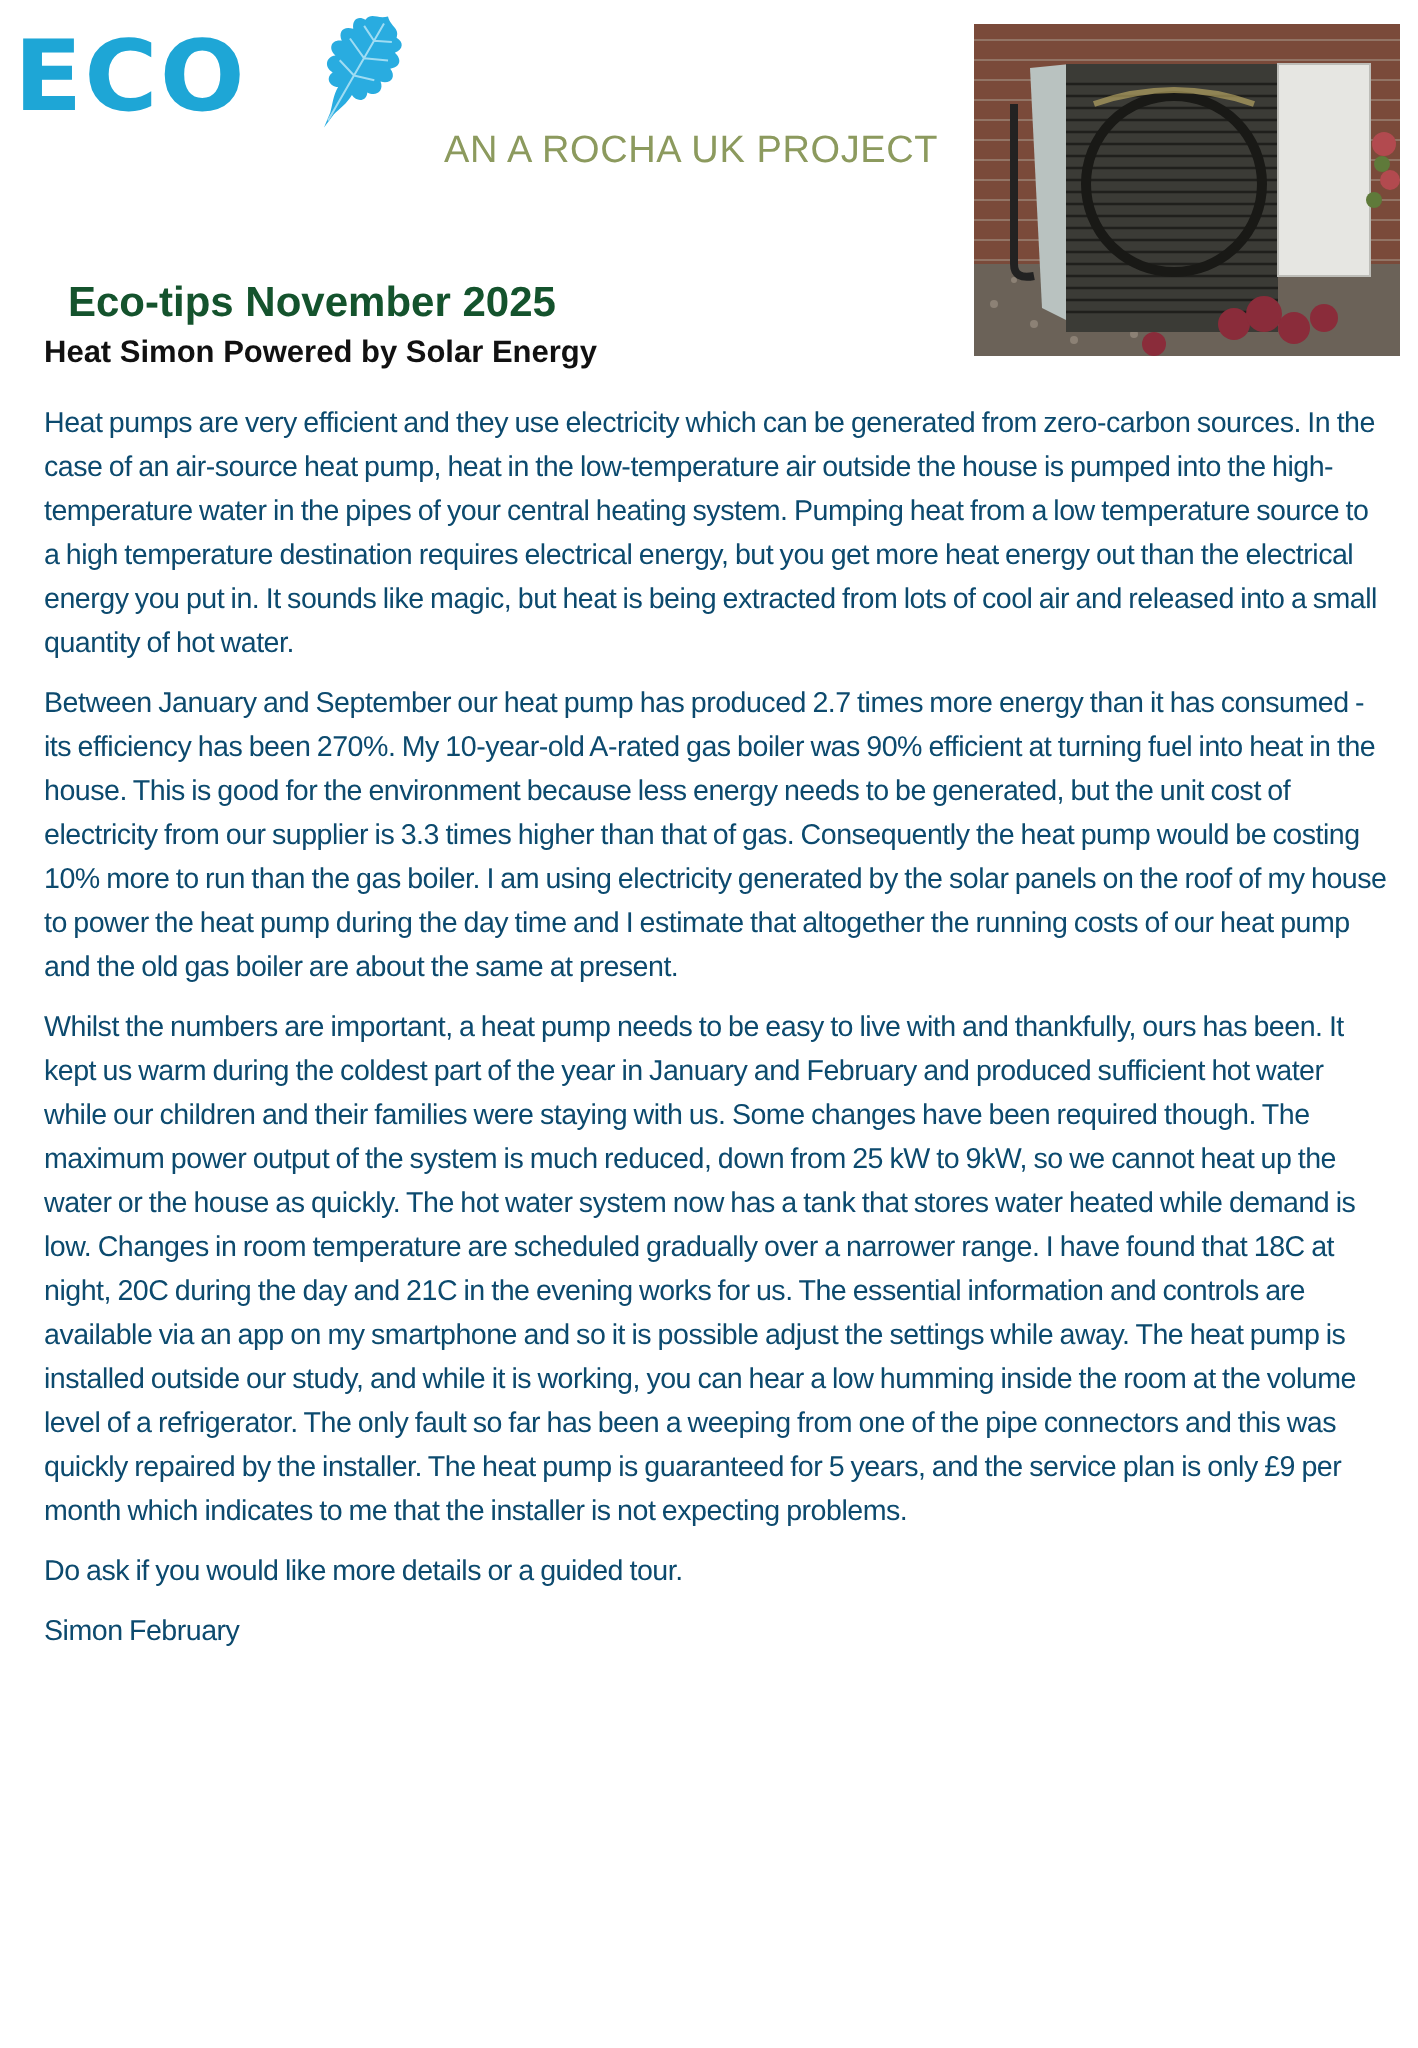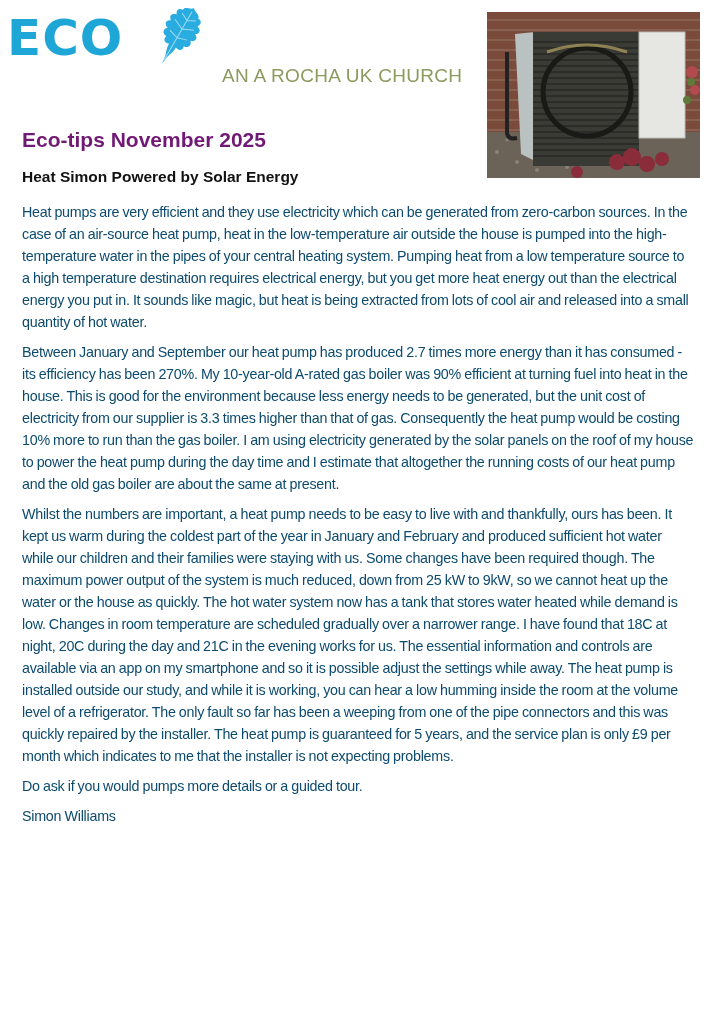--- a/index.html
+++ b/index.html
@@ -25,23 +25,23 @@
       position: absolute; left: 222px; top: 66px;
       font-family: "Liberation Sans", sans-serif;
       font-size: 19px; color: #8c9a5e; letter-spacing: 0.3px; line-height: 1;
       white-space: nowrap;
     }
     .photo {
       position: absolute; left: 487px; top: 12px; width: 213px; height: 166px;
       overflow: hidden; background: #8a5a44;
     }
     .eco-title {
-      position: absolute; left: 22px; top: 127px; margin: 0;
+      position: absolute; left: 22px; top: 127px; margin: 12px;
       font-family: "Liberation Sans", sans-serif; font-weight: bold;
-      font-size: 21px; color: #701a75; line-height: 1.2;
+      font-size: 21px; color: #14532d; line-height: 1.2;
     }
     .article-title {
       position: absolute; left: 22px; top: 168px; margin: 0;
       font-family: "Liberation Sans", sans-serif; font-weight: bold;
       font-size: 15.5px; color: #111; line-height: 1.2;
     }
     .body-text {
       position: absolute; left: 22px; top: 201px; width: 672px;
     }
     .body-text p {
@@ -59,21 +59,21 @@
 <body>
 
 <div class="logo">
   <span class="logo-eco">ECO</span>
   <svg class="logo-leaf" viewBox="0 0 60 68">
     <g transform="rotate(30 30 34)">
       <path fill="#29ace0" d="M30 2 C34 6 38 4 39 9 C43 9 45 12 42 16 C47 17 48 21 44 24 C49 26 48 31 43 32 C47 35 45 40 40 40 C42 44 38 47 34 45 C34 50 32 54 31 58 L30 66 L29 58 C28 54 26 50 26 45 C22 47 18 44 20 40 C15 40 13 35 17 32 C12 31 11 26 16 24 C12 21 13 17 18 16 C15 12 17 9 21 9 C22 4 26 6 30 2 Z"></path>
       <path stroke="#9fdcf3" stroke-width="1" fill="none" d="M30 6 L30 62 M30 16 L38 12 M30 16 L22 12 M30 26 L41 21 M30 26 L19 21 M30 36 L40 33 M30 36 L20 33"></path>
     </g>
   </svg>
-  <span class="logo-tagline">AN A ROCHA UK CHURCH</span>
+  <span class="logo-tagline">AN A ROCHA UK PROJECT</span>
 </div>
 
 <div class="photo">
   <svg width="213" height="166" viewBox="0 0 213 166">
 
     <rect x="0" y="0" width="213" height="166" fill="#7a4a3a"></rect>
     <g stroke="#a89a8c" stroke-width="0.8" opacity="0.7">
       <line x1="0" y1="8" x2="213" y2="8"></line>
         <line x1="0" y1="18" x2="213" y2="18"></line>
       <line x1="0" y1="28" x2="213" y2="28"></line>
@@ -149,15 +149,15 @@
   </svg>
 </div>
 
 <h1 class="eco-title">Eco-tips November 2025</h1>
 <h2 class="article-title">Heat Simon Powered by Solar Energy</h2>
 
 <div class="body-text">
   <p>Heat pumps are very efficient and they use electricity which can be generated from zero-carbon sources. In the case of an air-source heat pump, heat in the low-temperature air outside the house is pumped into the high-temperature water in the pipes of your central heating system. Pumping heat from a low temperature source to a high temperature destination requires electrical energy, but you get more heat energy out than the electrical energy you put in. It sounds like magic, but heat is being extracted from lots of cool air and released into a small quantity of hot water.</p>
   <p>Between January and September our heat pump has produced 2.7 times more energy than it has consumed - its efficiency has been 270%. My 10-year-old A-rated gas boiler was 90% efficient at turning fuel into heat in the house. This is good for the environment because less energy needs to be generated, but the unit cost of electricity from our supplier is 3.3 times higher than that of gas. Consequently the heat pump would be costing 10% more to run than the gas boiler. I am using electricity generated by the solar panels on the roof of my house to power the heat pump during the day time and I estimate that altogether the running costs of our heat pump and the old gas boiler are about the same at present.</p>
   <p>Whilst the numbers are important, a heat pump needs to be easy to live with and thankfully, ours has been. It kept us warm during the coldest part of the year in January and February and produced sufficient hot water while our children and their families were staying with us. Some changes have been required though. The maximum power output of the system is much reduced, down from 25 kW to 9kW, so we cannot heat up the water or the house as quickly. The hot water system now has a tank that stores water heated while demand is low. Changes in room temperature are scheduled gradually over a narrower range. I have found that 18C at night, 20C during the day and 21C in the evening works for us. The essential information and controls are available via an app on my smartphone and so it is possible adjust the settings while away. The heat pump is installed outside our study, and while it is working, you can hear a low humming inside the room at the volume level of a refrigerator. The only fault so far has been a weeping from one of the pipe connectors and this was quickly repaired by the installer. The heat pump is guaranteed for 5 years, and the service plan is only £9 per month which indicates to me that the installer is not expecting problems.</p>
-  <p>Do ask if you would pumps more details or a guided tour.</p>
-  <p class="signature">Simon Williams</p>
+  <p>Do ask if you would like more details or a guided tour.</p>
+  <p class="signature">Simon February</p>
 </div>
 
 </body></html>

